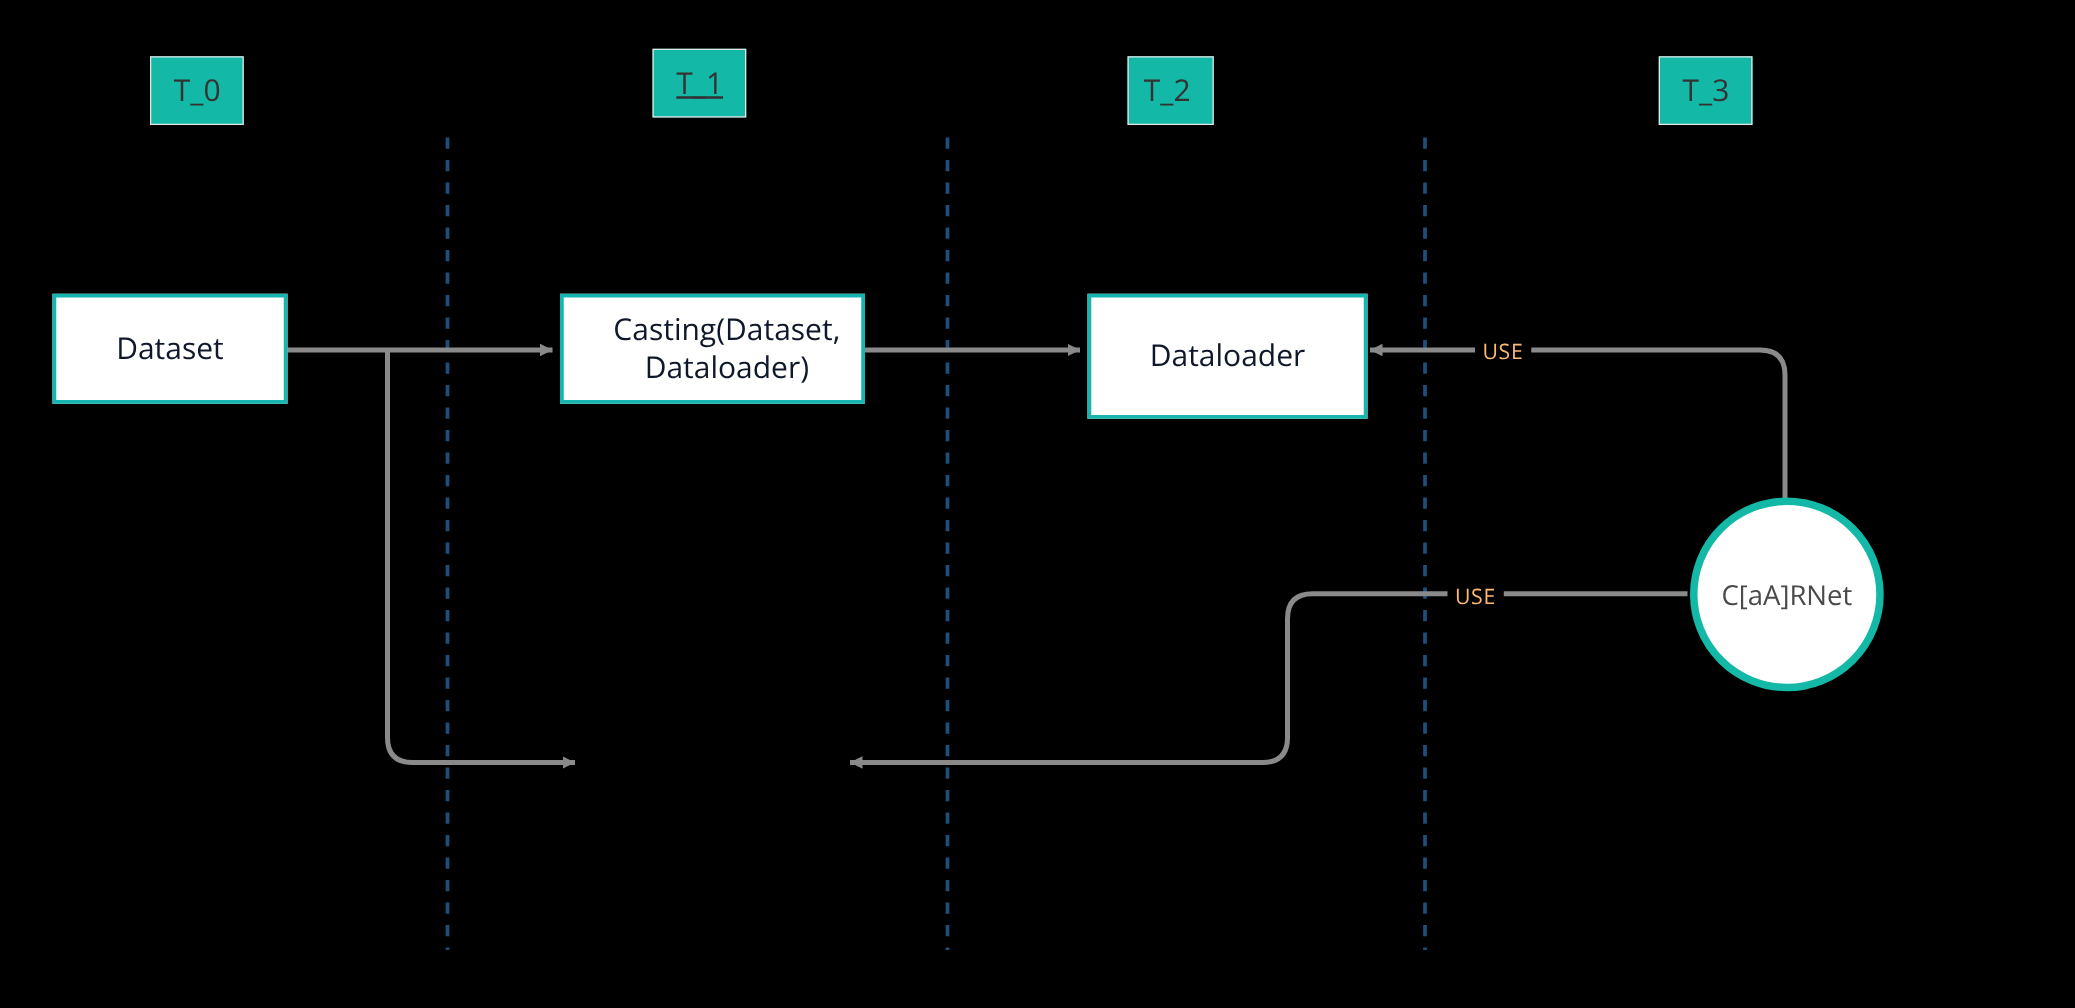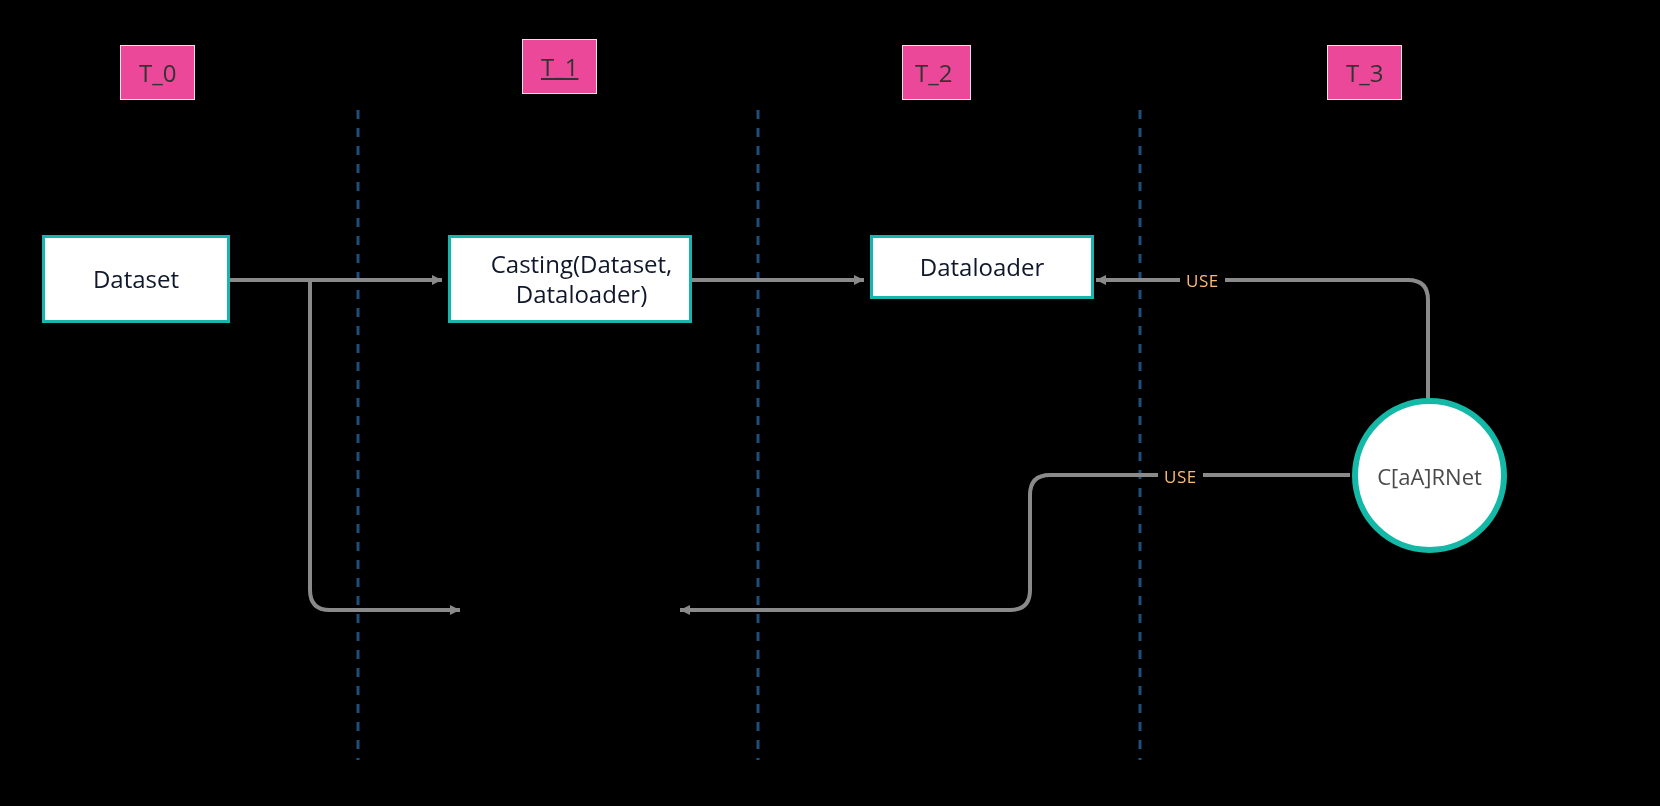--- a/index.html
+++ b/index.html
@@ -12,21 +12,21 @@
     color: #4a4a4a;
     overflow: hidden;
   }
   .stage {
     position: relative;
     width: 1660px;
     height: 806px;
   }
   .phase-label {
     position: absolute;
-    background: #ec4899;
+    background: #14b8a6;
     color: #333;
     font-size: 24px;
     padding: 10px 18px;
     border: 1px solid #e5e5e5;
     box-sizing: border-box;
     text-align: center;
   }
   .box {
     position: absolute;
     background: #fff;
@@ -102,21 +102,21 @@
   <div class="phase-label" style="left:1327px; top:45px;"><span>T_3</span></div>
 
   <div class="box" style="left:42px;  top:235px; width:188px; height:88px;">
     <span>Dataset</span>
   </div>
 
   <div class="box" style="left:448px; top:235px; width:244px; height:88px;padding-left:33px;">
     <span>Casting(Dataset, Dataloader)</span>
   </div>
 
-  <div class="box" style="left:870px; top:235px; width:224px; height:64px;">
+  <div class="box" style="left:870px; top:235px; width:224px; height:100px;">
     <span>Dataloader</span>
   </div>
 
 
   <div class="circle" style="left:1352px; top:398px; width:155px; height:155px;">
     <span>C[aA]RNet</span>
   </div>
 
   <div class="edge-label" style="left:1180px; top:267px;">
     <span>USE</span>

